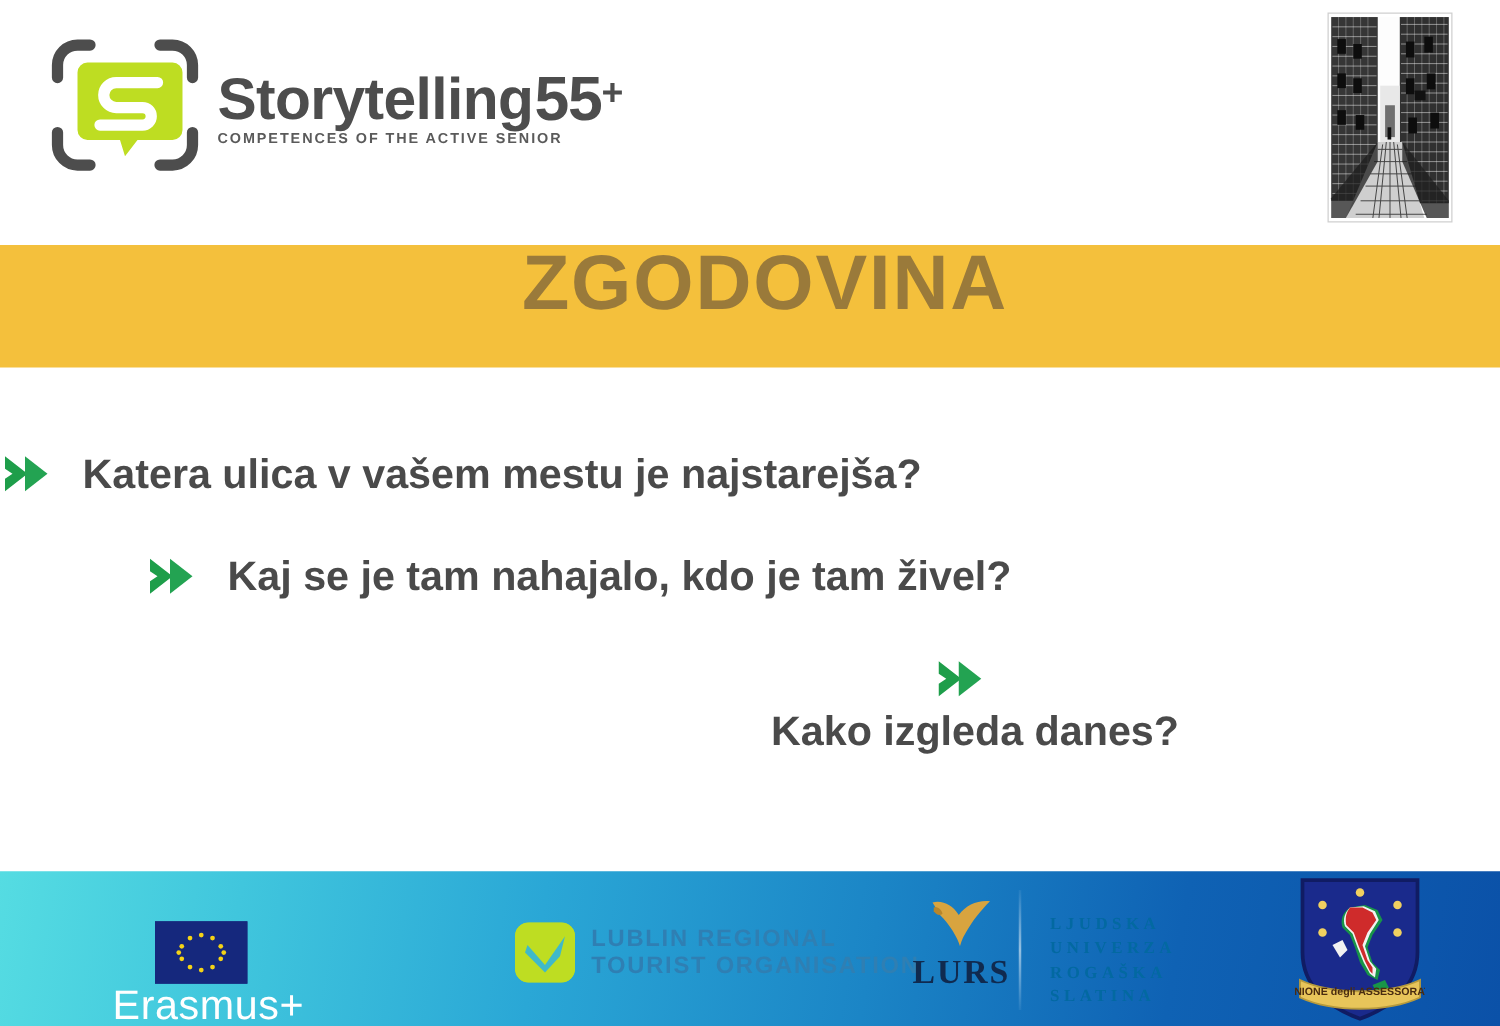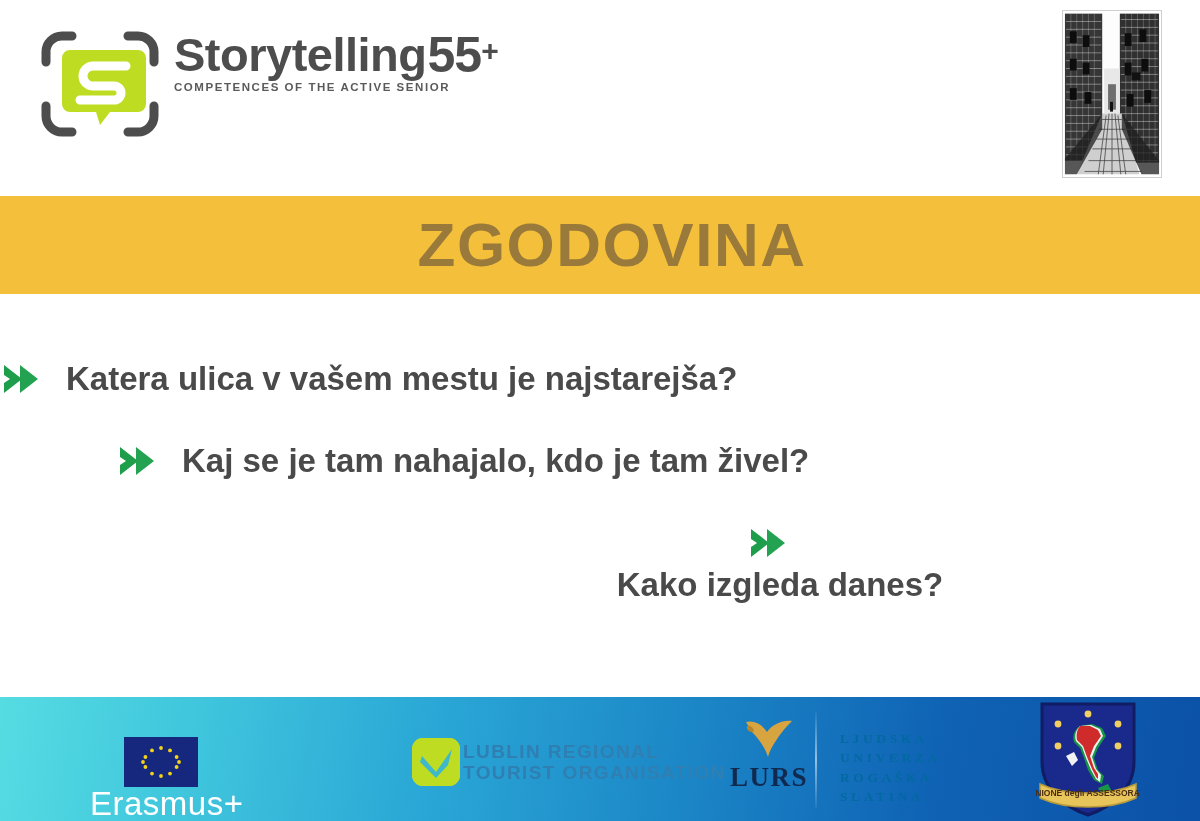--- a/index.html
+++ b/index.html
@@ -25,20 +25,21 @@
     top: 0; left: 0;
     width: 1200px;
     height: 190px;
   }
 
   .brand-lockup {
     position: absolute;
     left: 38px;
     top: 28px;
     display: flex;
+    align-items: center;
   }
 
   .brand-mark {
     width: 124px;
     height: 112px;
     flex: 0 0 auto;
   }
 
   .brand-words {
     margin-left: 12px;
@@ -101,21 +102,21 @@
 
   
   .title-banner {
     position: absolute;
     left: 0;
     top: 196px;
     width: 1200px;
     height: 98px;
     background: #f4c03c;
     display: flex;
-    align-items: center;
+    align-items: flex-start;
     justify-content: center;
     padding-left: 24px;
   }
 
   .title-banner-text {
     font-size: 62px;
     font-weight: 700;
     color: #9a7a3a;
     letter-spacing: 1.5px;
     line-height: 1;
@@ -202,21 +203,21 @@
   .lublin-mark {
     width: 48px;
     height: 48px;
     border-radius: 11px;
     background: #bedd22;
     flex: 0 0 auto;
     position: relative;
   }
   .lublin-mark svg { display:block; }
   .lublin-words {
-    margin-left: 3px;
+    margin-left: 13px;
     line-height: 1.12;
   }
   .lublin-line {
     font-size: 19px;
     font-weight: 700;
     color: #2f7fb3;
     letter-spacing: 1.4px;
     text-transform: uppercase;
     white-space: nowrap;
   }

